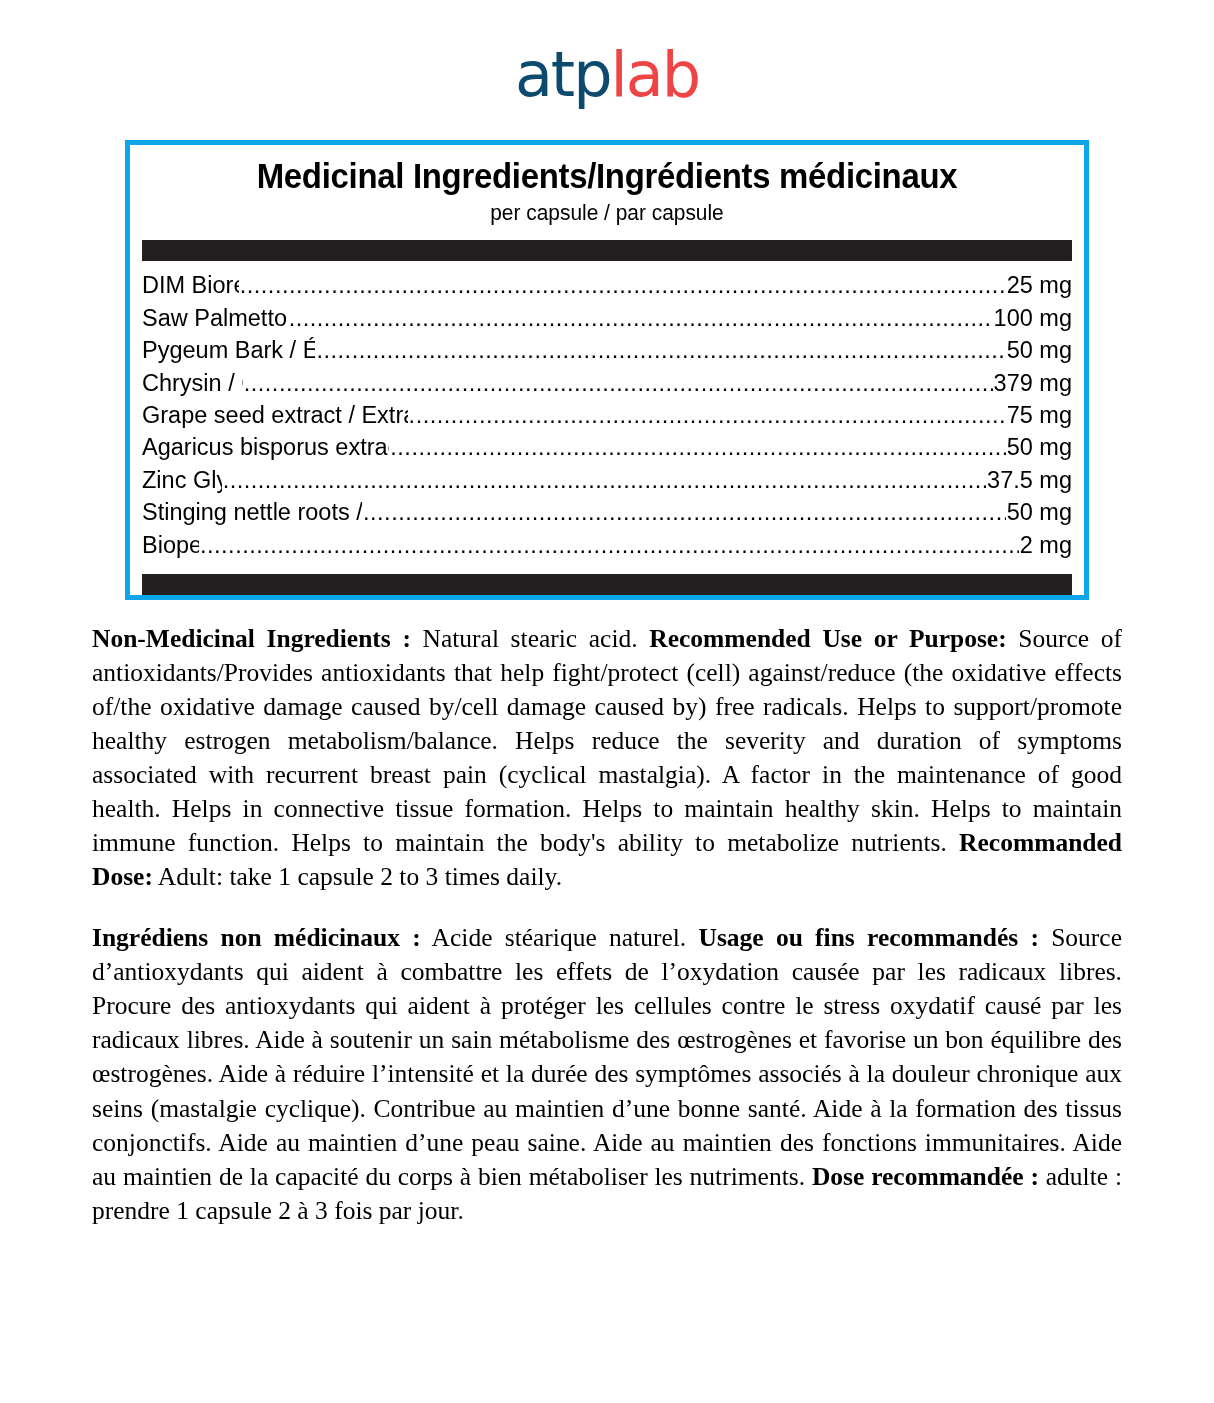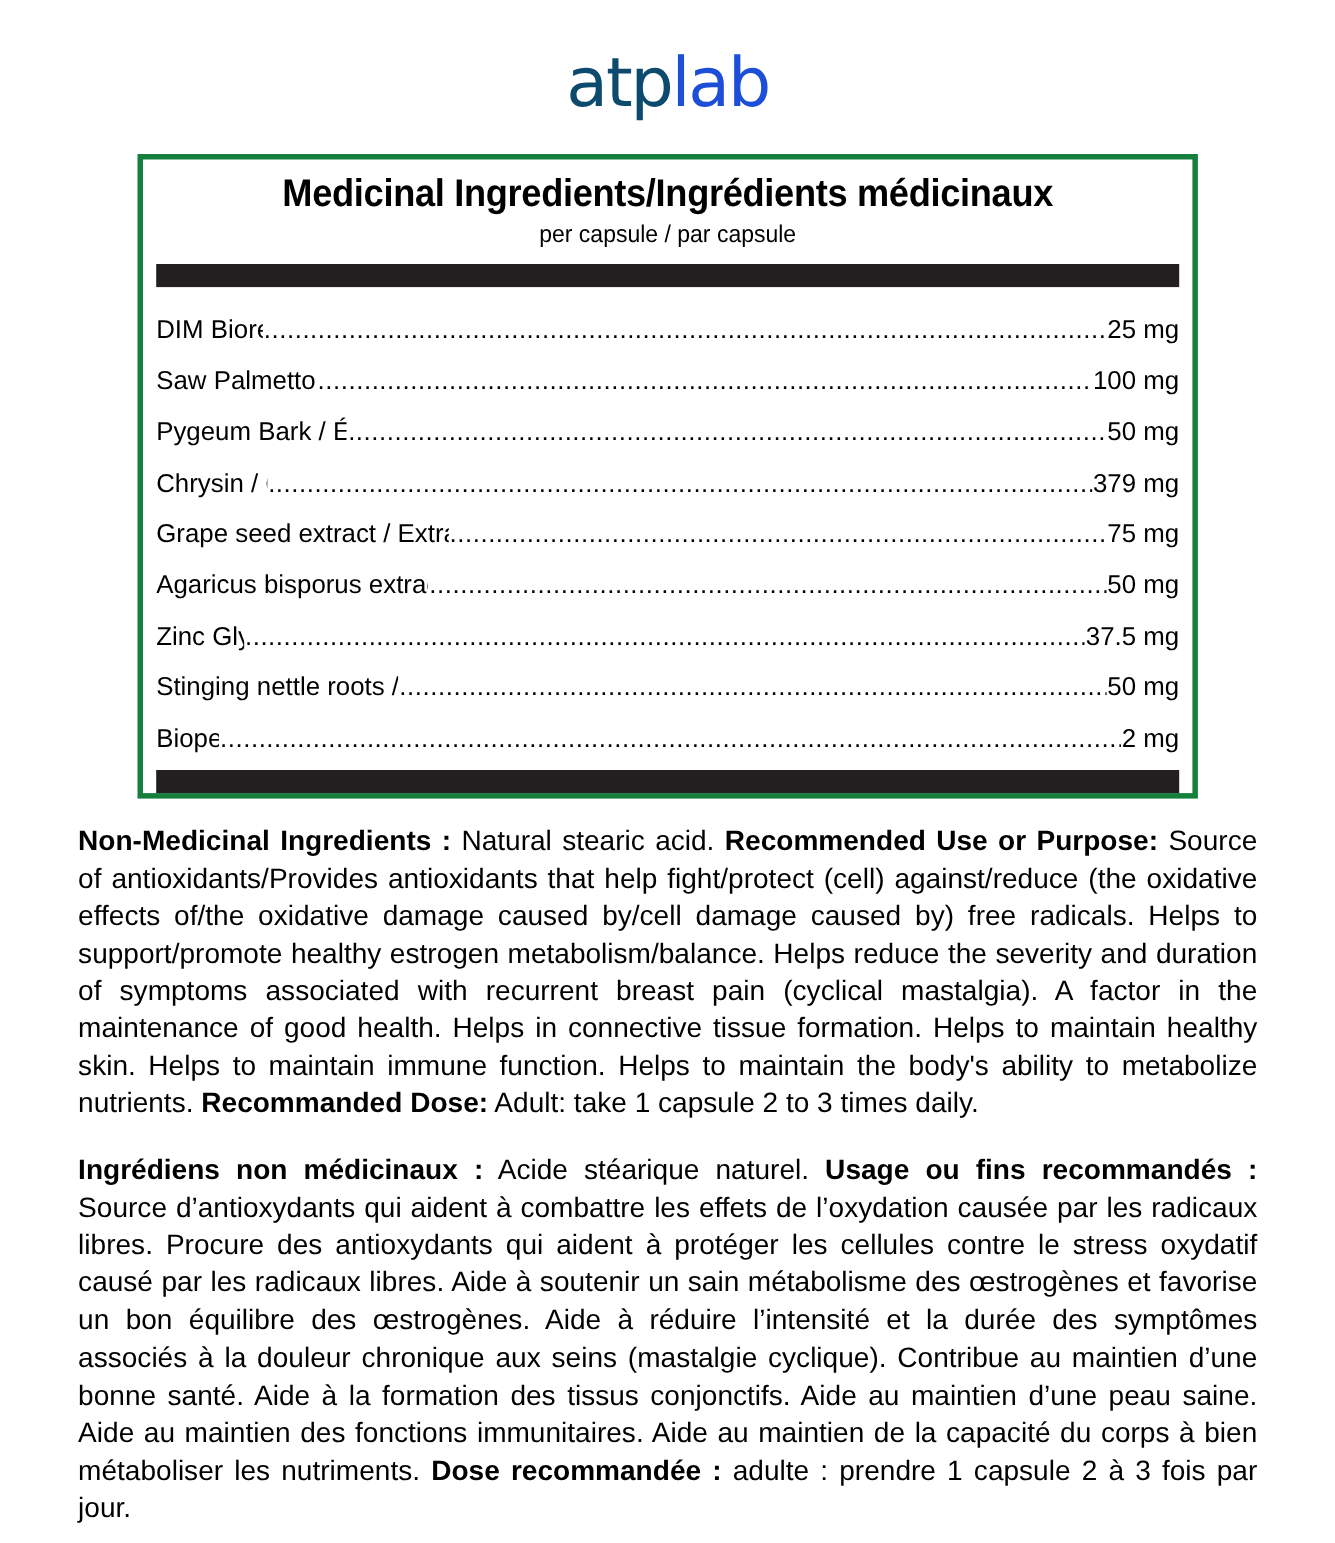--- a/index.html
+++ b/index.html
@@ -24,26 +24,26 @@
   }
   .logo {
     display: inline-block;
     font-family: "DejaVu Sans", sans-serif;
     font-size: 62px;
     font-weight: 400;
     letter-spacing: -2px;
     line-height: 1;
   }
   .logo .atp { color: #0c4a6e; }
-  .logo .lab { color: #1d4ed8; }
+  .logo .lab { color: #ef4444; }
 
   
   .panel {
     margin: 62px 125px 0 125px;
-    border: 5px solid #15803d;
+    border: 5px solid #0ea5e9;
     background: #ffffff;
     box-sizing: border-box;
   }
   .panel-inner {
     padding: 12px 12px 0 12px;
   }
   .panel-title {
     text-align: center;
     font-family: "Liberation Sans Narrow", "Liberation Sans", sans-serif;
     font-weight: bold;
@@ -92,27 +92,27 @@
     font-size: 23.5px;
     letter-spacing: 0.5px;
     color: #000;
   }
   .ing-dots::before {
     content: "...........................................................................................................................................................................................................";
   }
   .ing-amount {
     flex: 0 0 auto;
     text-align: right;
-    margin-top: 14px;
   }
 
   
   .body-copy {
-    margin: 0 71px;
+    margin: 0 92px;
     padding-top: 22px;
+    font-family: Liberation Serif, serif;
   }
   .para {
     font-size: 25.5px;
     line-height: 1.335;
     text-align: justify;
     text-justify: inter-word;
     margin: 0;
   }
   .para + .para {
     margin-top: 27px;

